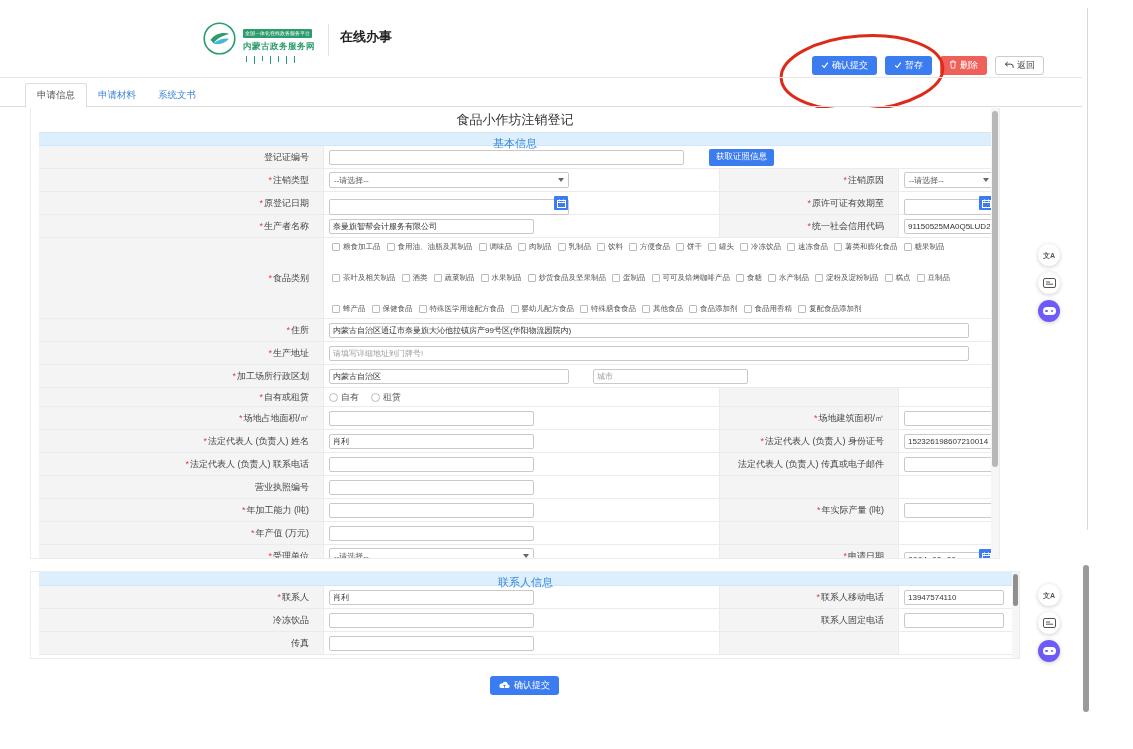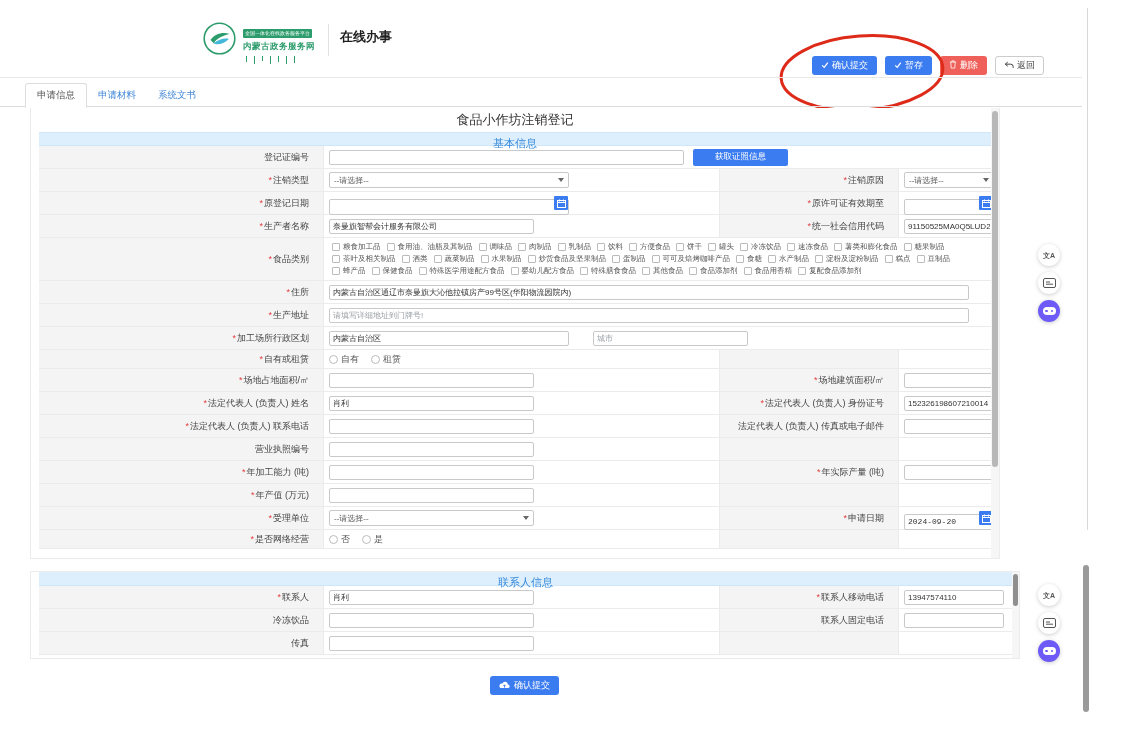--- a/index.html
+++ b/index.html
@@ -64,23 +64,23 @@
 .inp::placeholder{color:#9aa0a6}
 .w355{width:355px}.w240{width:240px}.w205{width:205px}.w640{width:640px}.w200{width:240px}.w155{width:155px;margin-left:24px}.wR{width:90px}.wR2{width:100px}
 
 .sel{height:16px;border:1px solid #c9c9c9;border-radius:2px;font-size:8px;color:#555;display:inline-flex;align-items:center;justify-content:space-between;padding:0 4px;background:#fff;cursor:pointer}
 .sel .arrow{width:0;height:0;border-left:3px solid transparent;border-right:3px solid transparent;border-top:4px solid #666}
 
 .datebox{position:relative;height:16px;display:inline-block}
 .datebox .inp-date{width:100%;height:100%;border:1px solid #c9c9c9;border-radius:2px;font-size:8px;padding:0 17px 0 3px;font-family:Liberation Mono, monospace;color:#333;background:#fff}
 .cal{position:absolute;right:1px;top:1px;width:14px;height:14px;background:#3b7cf0;border-radius:1px;display:flex;align-items:center;justify-content:center;cursor:pointer}
 
-.fetch-btn{height:17px;margin-left:9px;background:#3b7cf0;color:#fff;font-size:8.5px;border:none;border-radius:2px;padding:0 22px;font-family:inherit;cursor:pointer;white-space:nowrap}
-
-.cbwrap{display:flex;flex-wrap:wrap;gap:2px 6px;padding:4px 3px;align-items:center}
+.fetch-btn{height:17px;margin-left:25px;background:#3b7cf0;color:#fff;font-size:8.5px;border:none;border-radius:2px;padding:0 7px;font-family:inherit;cursor:pointer;white-space:nowrap}
+
+.cbwrap{display:flex;flex-wrap:wrap;gap:21px 6px;padding:4px 3px;align-items:center}
 .cb{display:inline-flex;align-items:center;gap:3px;font-size:7.5px;color:#555;white-space:nowrap;cursor:pointer}
 .cbbox{width:8px;height:8px;border:1px solid #bbb;border-radius:1px;background:#fff;flex:none}
 
 .radio{display:inline-flex;align-items:center;gap:3px;font-size:9px;color:#555;margin-right:12px;cursor:pointer}
 .rdot{width:9px;height:9px;border:1px solid #bbb;border-radius:50%;background:#fff;flex:none}
 
 
 .bottom-btn{left:490px;top:676px;height:19px;display:inline-flex;align-items:center;gap:4px;background:#3b7cf0;color:#fff;border:none;border-radius:3px;font-size:9px;padding:0 9px;font-family:inherit;cursor:pointer}
 
 

